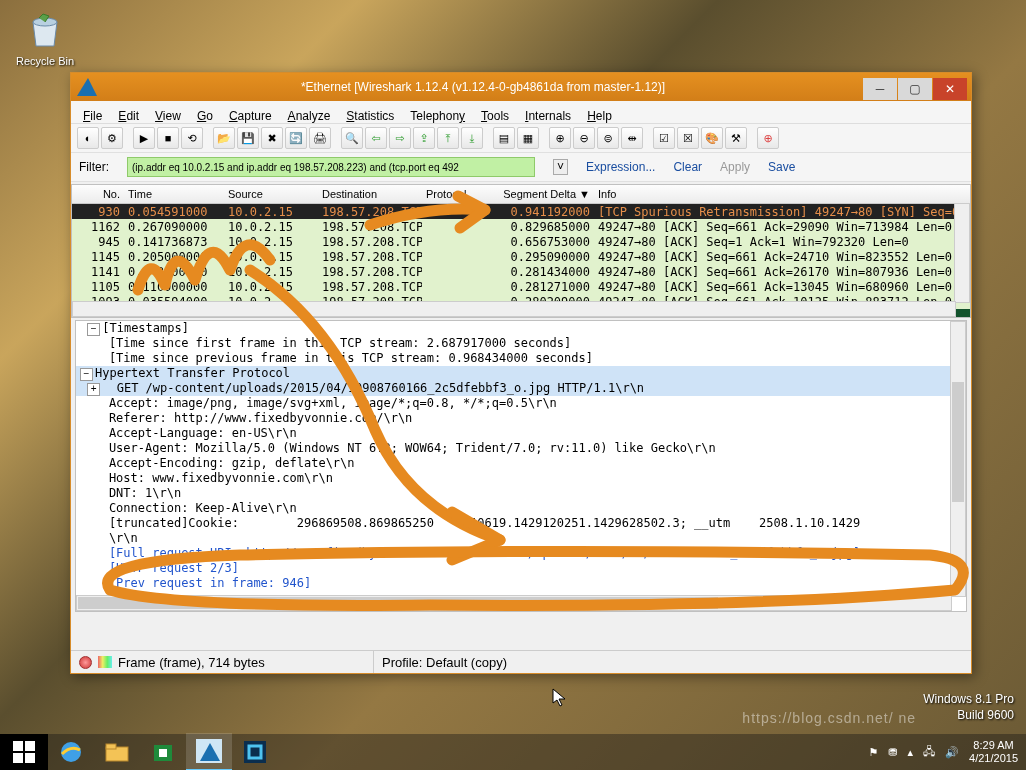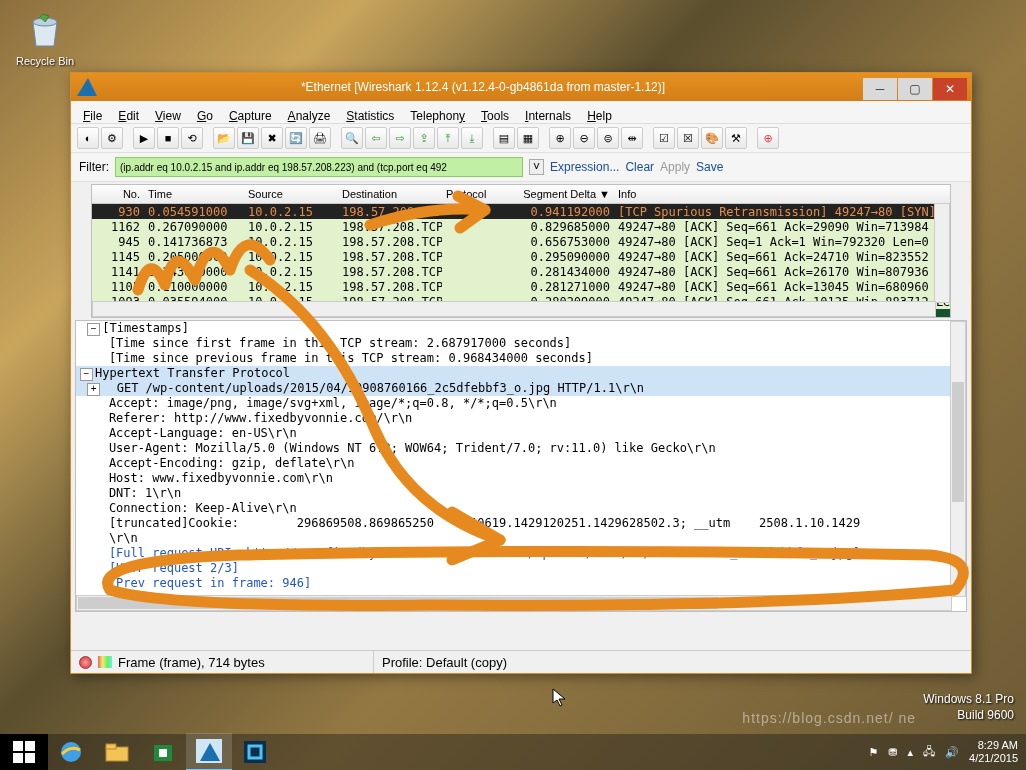--- a/index.html
+++ b/index.html
@@ -14,26 +14,26 @@
 .winbtns{display:flex}
 .winbtn{width:34px;height:22px;margin-top:3px;display:flex;align-items:center;justify-content:center;font-family:sans-serif}
 .winbtn.min,.winbtn.max{background:#d9d9d9;color:#333;margin-right:1px}
 .winbtn.close{background:#c8432a;color:#fff;margin-right:4px}
 .menubar{height:22px;background:#f5f5f5;display:flex;align-items:flex-end;padding:0 4px;border-bottom:1px solid #ddd;font-size:12px}
 .menubar span{padding:0 8px}
 .menubar u{text-decoration:underline}
 .toolbar{height:28px;background:#f5f5f5;border-bottom:1px solid #e0e0e0;display:flex;align-items:center;gap:2px;padding:0 6px}
 .tbtn{width:20px;height:20px;border:1px solid #ccc;border-radius:2px;background:linear-gradient(#fff,#e8e8e8);display:flex;align-items:center;justify-content:center;font-size:11px}
 .tsep{width:6px}
-.filterbar{height:28px;display:flex;align-items:center;padding:0 8px;gap:6px;border-bottom:1px solid #e0e0e0;background:#f5f5f5}
+.filterbar{height:28px;display:flex;align-items:center;padding:0 8px;gap:18px;border-bottom:1px solid #e0e0e0;background:#f5f5f5}
 .filterbar .flabel{font-size:12px}
 .filterbar input.filter{flex:0 0 398px;height:18px;background:#c1f0a4;border:1px solid #8fca6a;padding:0 4px;font-size:10px}
 .filterbar .fbtn{color:#1a4ea0;font-size:12px}
 .filterbar .gray{color:#999}
-.packets{height:132px;border:1px solid #c0c0c0;background:#14532d;margin:2px 20px;overflow:hidden;position:relative}
+.packets{height:132px;border:1px solid #c0c0c0;background:#14532d;margin:2px 0;overflow:hidden;position:relative}
 .phead{display:flex;background:linear-gradient(#fdfdfd,#ececec);border-bottom:1px solid #c9c9c9;font-size:11px;height:18px;align-items:center}
 .phead div,.prow div{padding:0 4px;overflow:hidden;white-space:nowrap}
 .c-no{width:44px;text-align:right}.c-time{width:92px}.c-src{width:86px}.c-dst{width:96px}.c-proto{width:58px}.c-delta{width:98px;text-align:right}.c-info{flex:1}
 .prow{display:flex;font-family:Consolas,monospace;font-size:12px;height:15px;align-items:center}
 .prow.sel{background:#222;color:#e68f4a}
 .prow.green{background:#e1f2cd}
 .details{height:290px;border:1px solid #c0c0c0;background:#fff;margin:2px 4px;overflow:hidden;font-family:Consolas,monospace;font-size:12px;line-height:15px;position:relative}
 .details .ln{white-space:pre;padding-left:4px}
 .details .sel{background:#cfe3f7}
 .details .link{color:#2255cc}
@@ -42,21 +42,21 @@
 .statusbar .cell{padding:0 8px;border-right:1px solid #ccc;height:100%;display:flex;align-items:center}
 .statusbar .dot{width:11px;height:11px;border-radius:50%;border:1px solid #a03030;background:radial-gradient(#f99,#c33);margin-right:6px}
 .statusbar .palette{width:14px;height:12px;margin-right:6px;background:linear-gradient(90deg,#e66,#ee6,#6e6,#6ee)}
 .taskbar{position:absolute;bottom:0;left:0;right:0;height:36px;background:rgba(20,20,20,.4);display:flex;align-items:center}
 .start{width:48px;height:36px;background:#000;display:flex;align-items:center;justify-content:center}
 .winlogo{display:grid;grid-template:10px 10px/10px 10px;gap:2px}
 .winlogo i{background:#fff}
 .tbicon{width:46px;height:36px;display:flex;align-items:center;justify-content:center}
 .tbicon.active{background:rgba(255,255,255,.15);border-bottom:2px solid #6cf}
 .tray{margin-left:auto;display:flex;align-items:center;gap:10px;padding-right:8px;color:#fff;font-size:11px}
-.clock{text-align:right;line-height:13px}
+.clock{text-align:center;line-height:13px}
 .overlay{position:absolute;color:#fff;font-size:12px;text-shadow:1px 1px 2px #000;right:12px}
 .watermark{position:absolute;right:110px;bottom:44px;color:rgba(255,255,255,.45);font-size:14px;letter-spacing:1px}
 .annot{position:absolute;pointer-events:none}
 svg.anno{position:absolute;left:0;top:0}
 .scroll-track{position:absolute;background:#efefef;border:1px solid #ccc}
 </style>
 </head>
 <body>
 
 <div class="desktop-icon">

